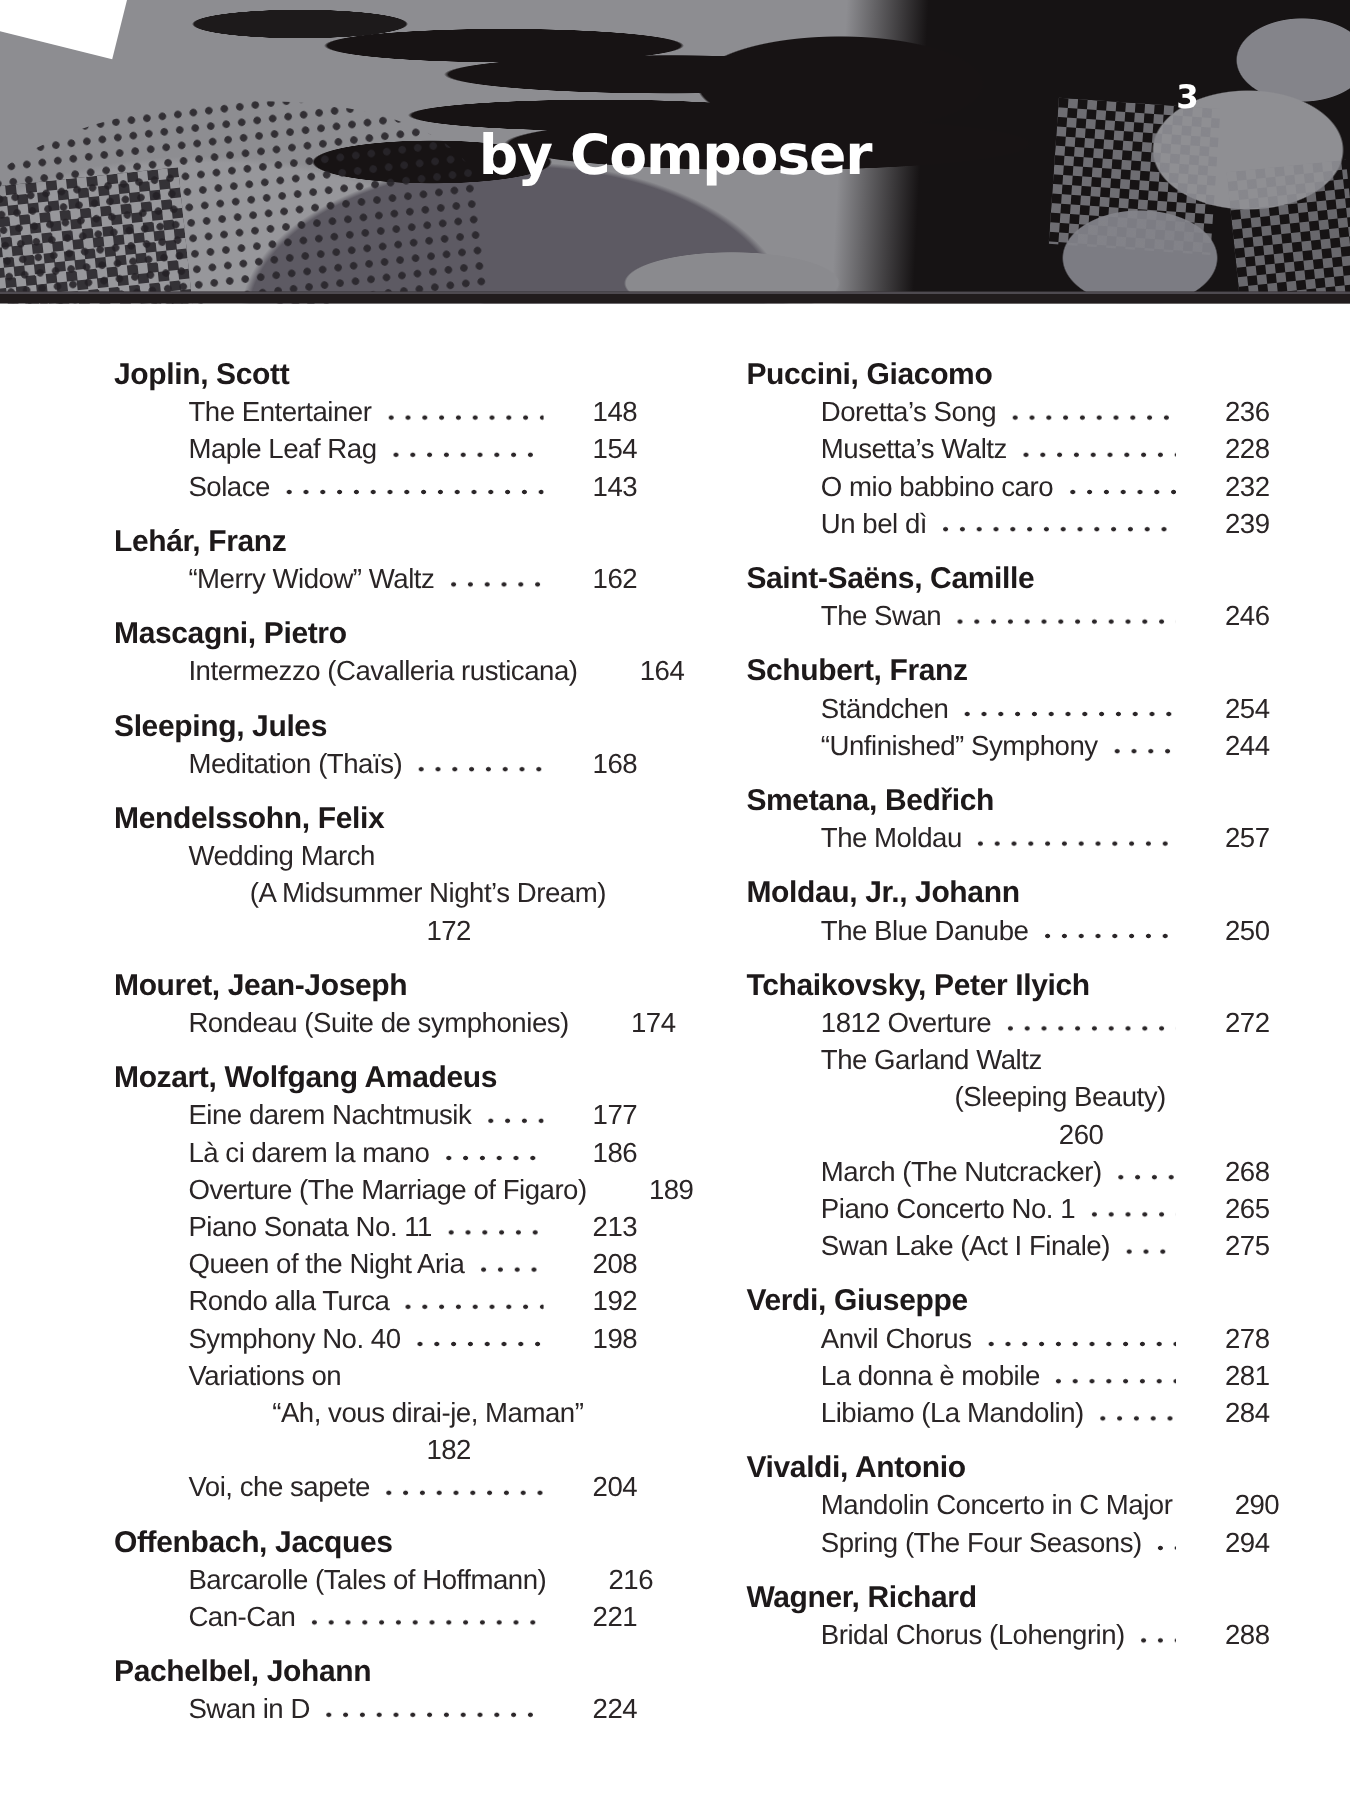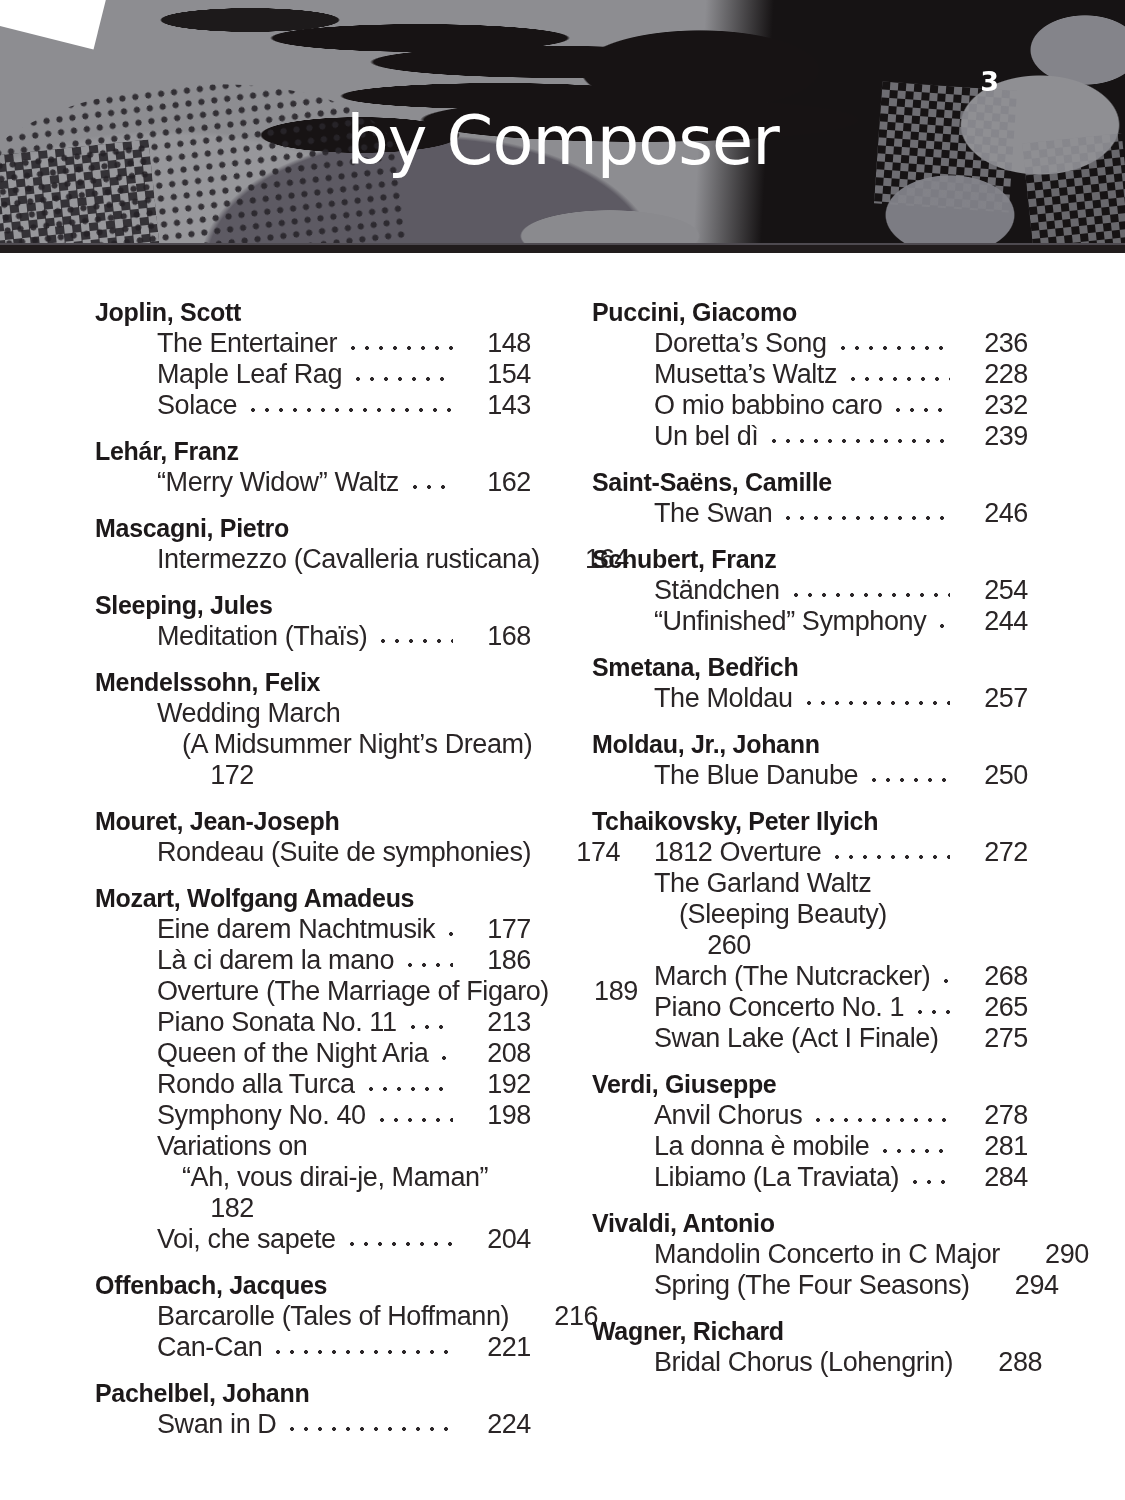--- a/index.html
+++ b/index.html
@@ -40,40 +40,40 @@
     background:repeating-conic-gradient(rgba(132,132,138,.8) 0% 25%, transparent 0% 50%) 0 0 / 16px 16px;
     transform:rotate(4deg); }
   .hdr-checker-far-right { position:absolute; left:1028px; top:138px; width:100px; height:118px;
     background:repeating-conic-gradient(rgba(132,132,138,.75) 0% 25%, transparent 0% 50%) 0 0 / 16px 16px;
     transform:rotate(-6deg); }
   .hdr-wedge { position:absolute; top:-28px; left:-32px; width:135px; height:62px;
     background:#ffffff; transform:rotate(14deg); }
   .hdr-bar { position:absolute; bottom:0; left:0; width:100%; height:8px;
     background:#211c1d; border-top:2px solid #4e4a50; }
   .hdr-title { position:absolute; top:102px; left:50%; transform:translateX(-50%);
-    font-family:"DejaVu Sans", sans-serif; font-weight:normal; font-size:67px;
+    font-family:"DejaVu Sans", sans-serif; font-weight:bold; font-size:46px;
     letter-spacing:-1px; color:#ffffff; white-space:nowrap; z-index:9; }
   .hdr-pagenum { position:absolute; top:66px; right:126px;
     font-family:"DejaVu Sans", sans-serif; font-weight:bold; font-size:27px;
     color:#ffffff; z-index:9; }
 
   
   .toc { position:absolute; top:253px; left:0; width:1125px;
     padding:44px 97px 0 95px; box-sizing:border-box;
-    display:flex; gap:61px; }
+    display:flex; gap:91px; }
   .toc-col { width:436px; flex:0 0 436px; }
 
   .section { margin-top:15px; }
   .section:first-child { margin-top:0; }
 
   .composer { font-size:25px; line-height:31px; font-weight:bold;
     color:#1d191a; letter-spacing:-0.3px; white-space:nowrap; }
 
-  .entry-line { display:flex; align-items:flex-start;
-    font-size:27px; line-height:31px; color:#2a2526; letter-spacing:-0.4px; }
+  .entry-line { display:flex; align-items:center;
+    font-size:23px; line-height:31px; color:#2a2526; letter-spacing:-0.4px; }
   .entry-line.lvl1 { padding-left:62px; }
   .entry-line.lvl2 { padding-left:87px;flex-direction:column; }
   .etitle { white-space:nowrap; }
   .leader { flex:1 1 auto; min-width:6px; align-self:stretch; margin:0 6px 0 5px;
     background:radial-gradient(circle, #2b2628 1.7px, transparent 2.2px)
       left 4px bottom 6px / 14px 10px repeat-x; }
   .pg { min-width:44px; text-align:right; white-space:nowrap;margin-left:28px; }
 </style>
 </head>
 <body>
@@ -326,21 +326,21 @@
             <span class="etitle">Anvil Chorus</span>
             <span class="leader"></span>
             <span class="pg">278</span>
           </div>
           <div class="entry-line lvl1">
             <span class="etitle">La donna è mobile</span>
             <span class="leader"></span>
             <span class="pg">281</span>
           </div>
           <div class="entry-line lvl1">
-            <span class="etitle">Libiamo (La Traviata)</span>
+            <span class="etitle">Libiamo (La Mandolin)</span>
             <span class="leader"></span>
             <span class="pg">284</span>
           </div>
         </div>
         <div class="section">
           <div class="composer">Vivaldi, Antonio</div>
           <div class="entry-line lvl1">
             <span class="etitle">Mandolin Concerto in C Major</span>
             <span class="leader"></span>
             <span class="pg">290</span>

